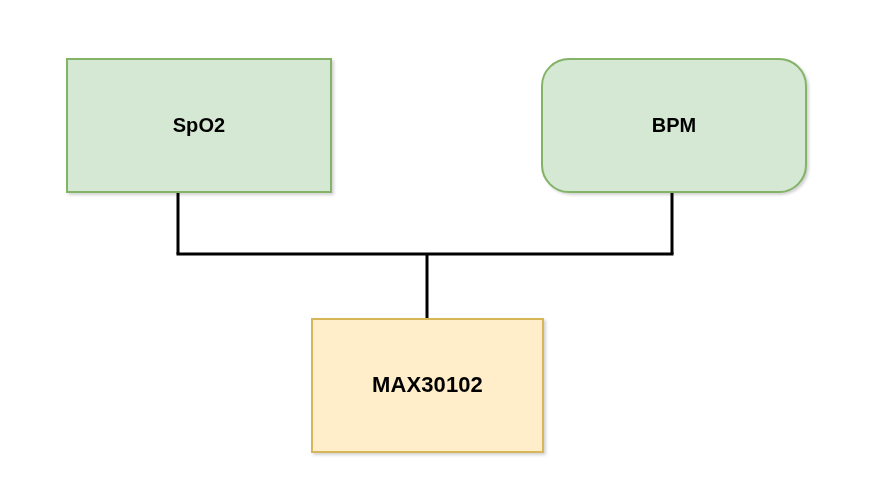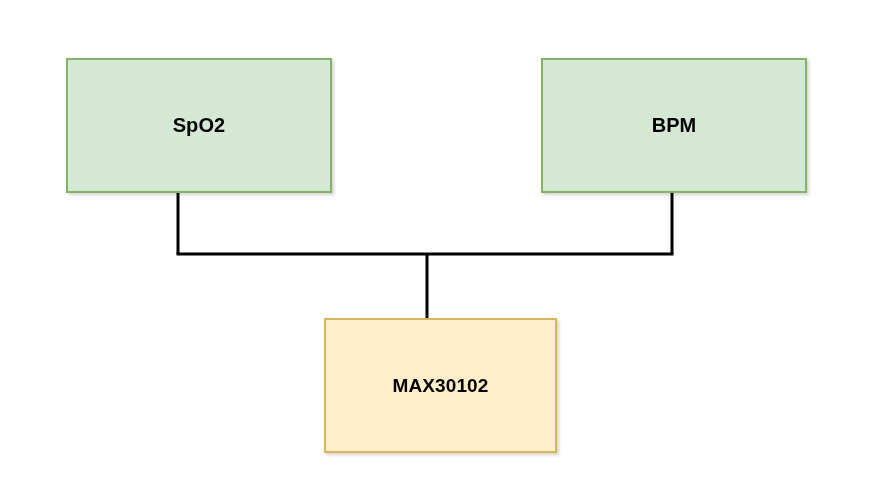--- a/index.html
+++ b/index.html
@@ -56,27 +56,28 @@
     width: 266px;
     height: 135px;
     font-size: 20px;
   }
   #node-bpm {
     left: 541px;
     top: 58px;
     width: 266px;
     height: 135px;
     font-size: 20px;
+    border-radius: 28px;
   }
   #node-max {
-    left: 324px;
+    left: 311px;
     top: 318px;
     width: 233px;
     height: 135px;
-    font-size: 19px;
+    font-size: 22px;
   }
   .node-label {
     display: block;
     width: 100%;
     padding: 0 6px;
     box-sizing: border-box;
   }
   .node-label-line2 {
     display: block;
     width: 100%;

